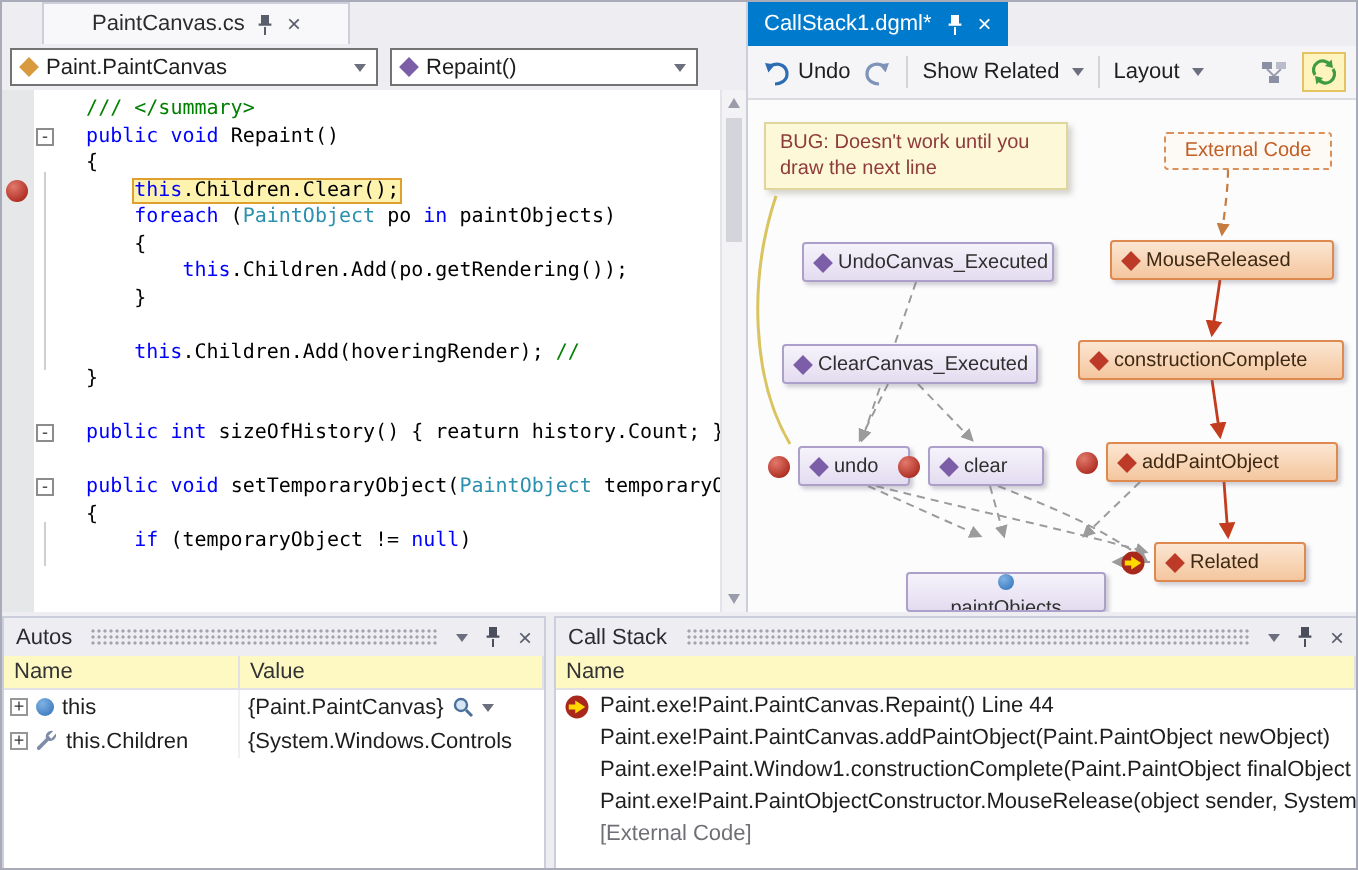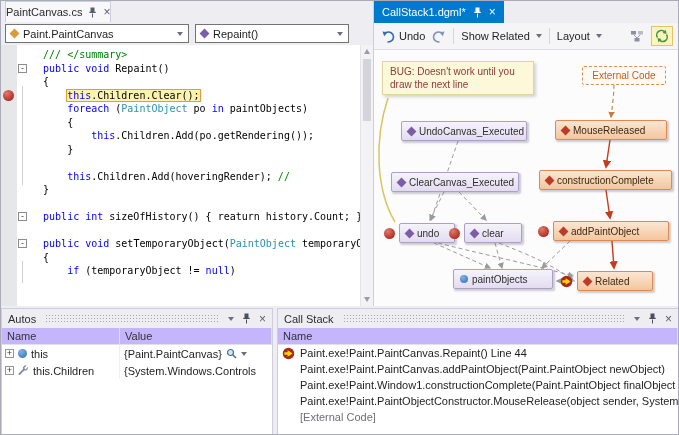--- a/index.html
+++ b/index.html
@@ -4,21 +4,21 @@
 <style>
 *{margin:0;padding:0;box-sizing:border-box}
 html,body{background:#E4E4E8}
 .app{position:relative;width:679px;height:435px;background:#EEEEF2;border:1px solid #A9ACB8;
   font-family:"Liberation Sans",sans-serif;font-size:11px;color:#1E1E1E;overflow:hidden}
 .pane{position:absolute;overflow:hidden}
 
 
 .editor-pane{left:0;top:0;width:372px;height:305px;background:#fff}
 .doc-tabbar{position:absolute;left:0;top:0;right:0;height:21px;background:#EEEEF2;display:flex;align-items:stretch}
-.doc-tab{display:flex;align-items:center;gap:6px;padding:0 0;margin-left:4px;background:#F8F8FA;
+.doc-tab{display:flex;align-items:center;gap:6px;padding:0 24px;margin-left:20px;background:#F8F8FA;
   border:1px solid #CCCEDB;border-bottom:none;color:#2B2B2B}
 .tab-x{font-size:12px;line-height:10px;color:#5A5E6C}
 .pin-svg{display:inline-block}
 .navbar{position:absolute;left:0;top:21px;right:0;height:23px;background:#EEEEF2;display:flex;align-items:center;gap:6px;padding:0 4px}
 .combo{display:flex;align-items:center;gap:5px;height:19px;background:#fff;border:1px solid #737373;padding:0 5px;overflow:hidden;white-space:nowrap}
 .combo.type{width:184px}.combo.member{width:154px}
 .caret{width:0;height:0;border-left:3.5px solid transparent;border-right:3.5px solid transparent;border-top:4px solid #6B6F7E;flex:none}
 .combo .caret{margin-left:auto}
 .diamond{width:7px;height:7px;transform:rotate(45deg);flex:none}
 .diamond.orange{background:#D89A3C}.diamond.purple{background:#7B5EA7}.diamond.red{background:#BE3A28}
@@ -73,21 +73,21 @@
   background:radial-gradient(circle at 35% 30%,#E2796C,#9E150B);z-index:2}
 .cur-marker{position:absolute;width:13px;height:13px;z-index:3}
 
 
 .tool-pane{position:absolute;background:#fff;border:1px solid #CCCEDB}
 .autos-pane{left:0;top:307px;width:272px;height:127px}
 .cs-pane{left:276px;top:307px;width:402px;height:127px}
 .pane-title{height:19px;background:#EEEEF2;display:flex;align-items:center;gap:7px;padding:0 6px;color:#2B2B33}
 .grip{flex:1;height:9px;margin:0 2px;background-image:radial-gradient(circle,rgba(150,152,162,.85) .7px,transparent .9px);background-size:3px 3px}
 .win-icons{display:flex;align-items:center;gap:8px;color:#4B4F5D}
-.grid-header{display:grid;height:17px;background:#c4b5fd;border-bottom:1px solid #E2E2E6;color:#333}
+.grid-header{display:grid;height:17px;background:#fef9c3;border-bottom:1px solid #E2E2E6;color:#333}
 .autos-cols{grid-template-columns:118px 1fr}
 .cs-cols{grid-template-columns:1fr}
 .hcell{padding:0 5px;line-height:16px;border-right:1px solid #E2E2E6;overflow:hidden}
 .grid-row{display:grid;grid-template-columns:118px 1fr;height:17px;align-items:center}
 .namecell{display:flex;align-items:center;gap:4px;padding-left:3px;overflow:hidden;border-right:1px solid #F0F0F3;height:100%}
 .valcell{display:flex;align-items:center;gap:4px;padding:0 4px;overflow:hidden;white-space:nowrap;height:100%}
 .expander{width:9px;height:9px;border:1px solid #969696;background:#fff;font-size:9px;line-height:7px;text-align:center;flex:none;color:#333}
 .cs-row{display:flex;align-items:center;height:16px;gap:4px;padding-left:4px;white-space:nowrap;overflow:hidden}
 .cs-row .icon-slot{width:14px;flex:none;display:flex;align-items:center}
 .cs-external .cs-text{color:#6F6F76}
@@ -247,21 +247,21 @@
         <div class="node event" style="left: 90px; top: 173px; width: 58px;">
           <span class="nd-ic diamond purple"></span>
           <span class="nd-label">clear</span>
         </div>
         <div class="canvas-bp" style="left: 75px; top: 178px;"></div>
         <div class="node flagged" style="left: 179px; top: 171px; width: 116px;">
           <span class="nd-ic diamond red"></span>
           <span class="nd-label">addPaintObject</span>
         </div>
         <div class="canvas-bp" style="left: 164px; top: 176px;"></div>
-        <div class="node field" style="left: 79px; top: 219px; width: 100px;">
+        <div class="node field" style="left: 79px; top: 236px; width: 100px; flex-direction: column;">
           <span class="nd-ic dot-icon"></span>
           <span class="nd-label">paintObjects</span>
         </div>
         <div class="node flagged" style="left: 203px; top: 221px; width: 76px;">
           <span class="nd-ic diamond red"></span>
           <span class="nd-label">Related</span>
         </div>
         <div class="cur-marker" style="left: 186px; top: 225px;"><svg width="13" height="13" viewBox="0 0 12 12">
             <circle cx="6" cy="6" r="5.3" fill="#A8281C"></circle>
             <path d="M2.2 4.9h3V3L9.8 6 5.2 9V7.1h-3z" fill="#FFD800"></path>

